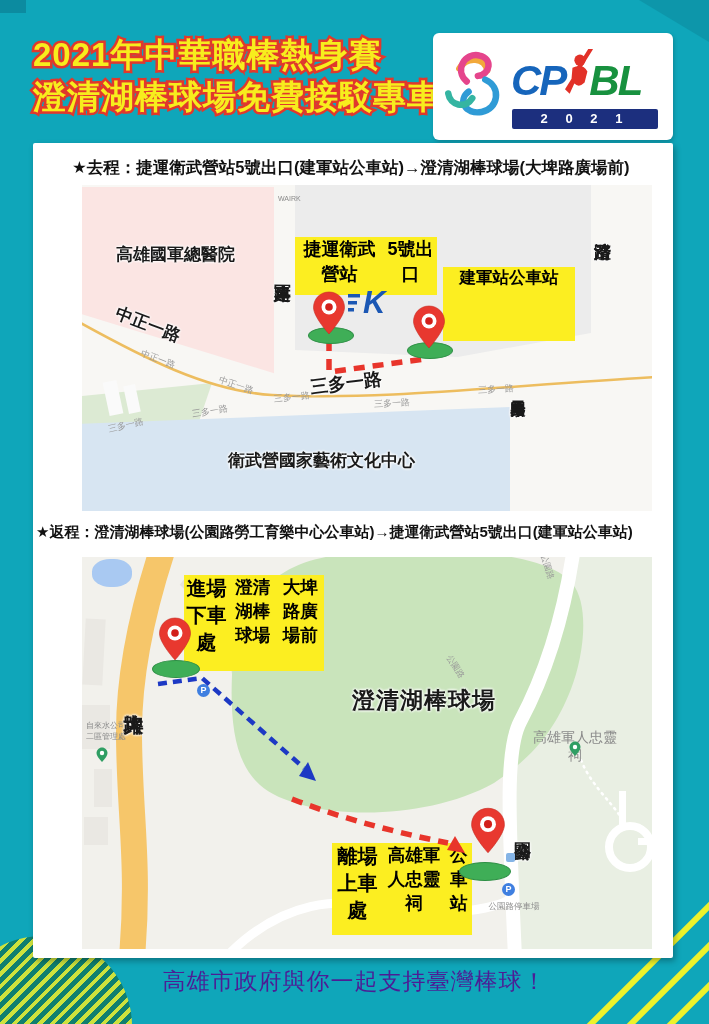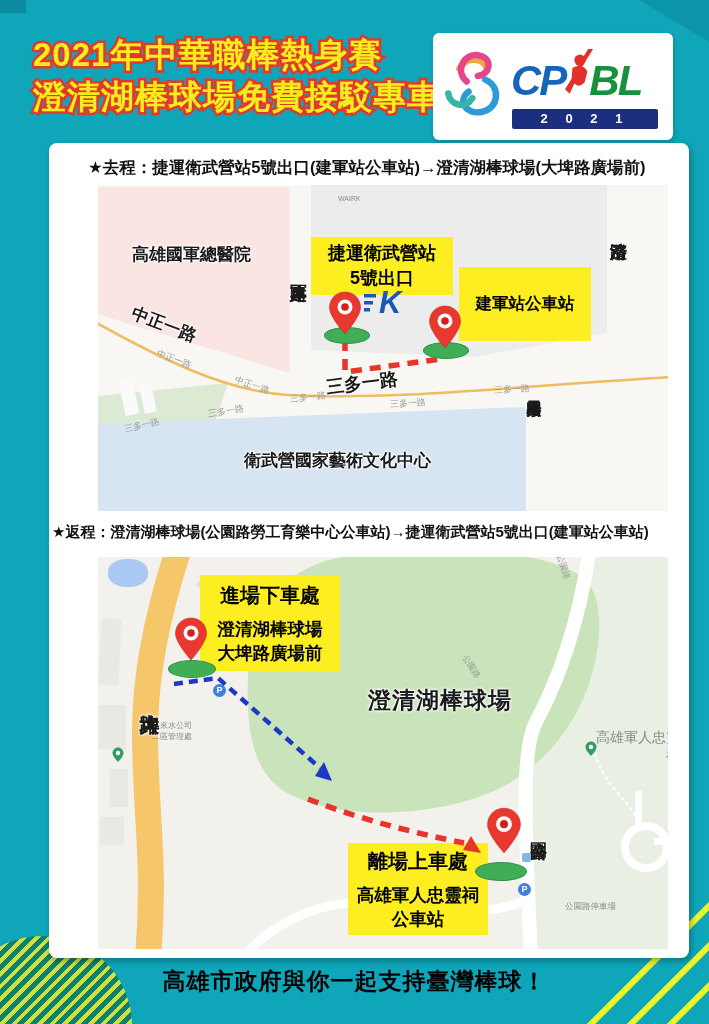--- a/index.html
+++ b/index.html
@@ -16,40 +16,40 @@
   .cp{font-size:42px;font-weight:900;font-style:italic;color:#1665bb;letter-spacing:-2px;}
   .bl{font-size:42px;font-weight:900;font-style:italic;color:#18913f;letter-spacing:-2px;margin-left:-4px;}
   .year-bar{position:absolute;left:79px;top:76px;width:146px;height:20px;background:#1c2f7e;border-radius:2px;
             color:#fff;font-size:13px;font-weight:bold;letter-spacing:7px;text-align:center;line-height:20px;}
   
   .corner-sq{left:0;top:0;width:26px;height:13px;background:#0c8ba0;}
   .tr-dark{right:0;top:0;width:70px;height:42px;background:#0d96aa;clip-path:polygon(100% 0,100% 100%,0 0);}
   .bl-circle{left:-48px;top:936px;width:180px;height:180px;border-radius:50%;
              background:repeating-linear-gradient(135deg,#0f7f6f 0 5px,#cde23d 5px 9px);}
   
-  .card{left:49px;top:143px;width:640px;height:815px;background:#fff;border-radius:8px;
+  .card{left:33px;top:143px;width:640px;height:815px;background:#fff;border-radius:2px;
         box-shadow:2px 3px 6px rgba(0,0,0,.3);}
   .sec-header{position:absolute;color:#111;font-weight:800;white-space:nowrap;}
   
   .map{position:absolute;overflow:hidden;background:#f8f7f4;}
   .blk{position:absolute;}
   .maplabel{position:absolute;color:#1a1a1a;font-weight:800;white-space:nowrap;
             text-shadow:0 0 3px #fff,0 0 3px #fff,0 0 3px #fff;}
   .vtext{position:absolute;writing-mode:vertical-rl;text-orientation:upright;color:#1a1a1a;font-weight:800;
          text-shadow:0 0 3px #fff,0 0 3px #fff;}
   .roadsm{position:absolute;font-size:9px;color:#999;white-space:nowrap;}
-  .tinygray{position:absolute;color:#8a8a8a;text-align:right;margin-left:44px;}
+  .tinygray{position:absolute;color:#8a8a8a;text-align:center;}
   .ylabel{position:absolute;background:#fcee21;color:#000;text-align:center;font-weight:800;
-          display:flex;flex-direction:column;justify-content:center;}
+          display:flex;justify-content:center;}
   .gell{position:absolute;background:#3fae57;border:1px solid #2e8f45;border-radius:50%;}
   .picon{position:absolute;width:13px;height:13px;border-radius:50%;background:#3f7fe0;color:#fff;
          font-size:9px;font-weight:bold;text-align:center;line-height:13px;}
   .klogo{position:absolute;display:flex;align-items:center;gap:2px;}
   .kletter{font-size:31px;font-weight:900;font-style:italic;color:#1b57b4;}
-  .footer-text{left:0;top:966px;width:709px;text-align:center;color:#000000;font-size:23px;font-weight:700;letter-spacing:1px;}
+  .footer-text{left:0;top:966px;width:709px;text-align:center;color:#4c1d95;font-size:23px;font-weight:400;letter-spacing:1px;}
   svg{display:block;}
 </style>
 </head>
 <body>
 
 <svg width="0" height="0" style="position:absolute">
   <defs>
     <g id="pin">
       <path d="M17,1 C8,1 1.5,8 1.5,16.5 C1.5,26 17,43 17,43 C17,43 32.5,26 32.5,16.5 C32.5,8 26,1 17,1 Z" fill="#e8382f" stroke="#c62b22" stroke-width="0.6"></path>
       <circle cx="17" cy="16" r="7.5" fill="#fff"></circle>

